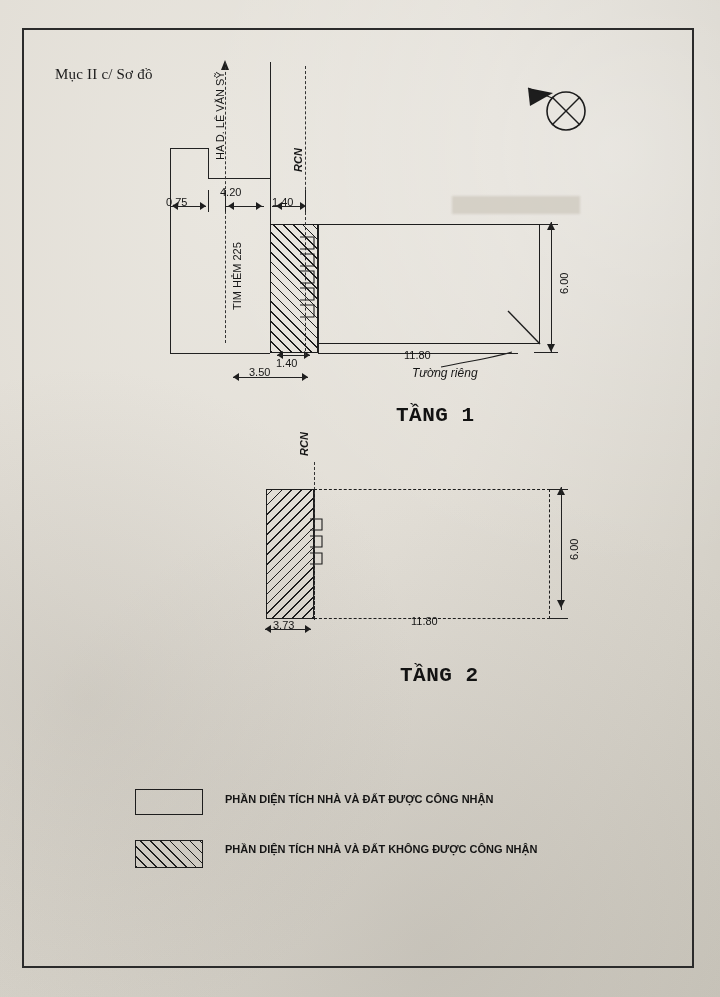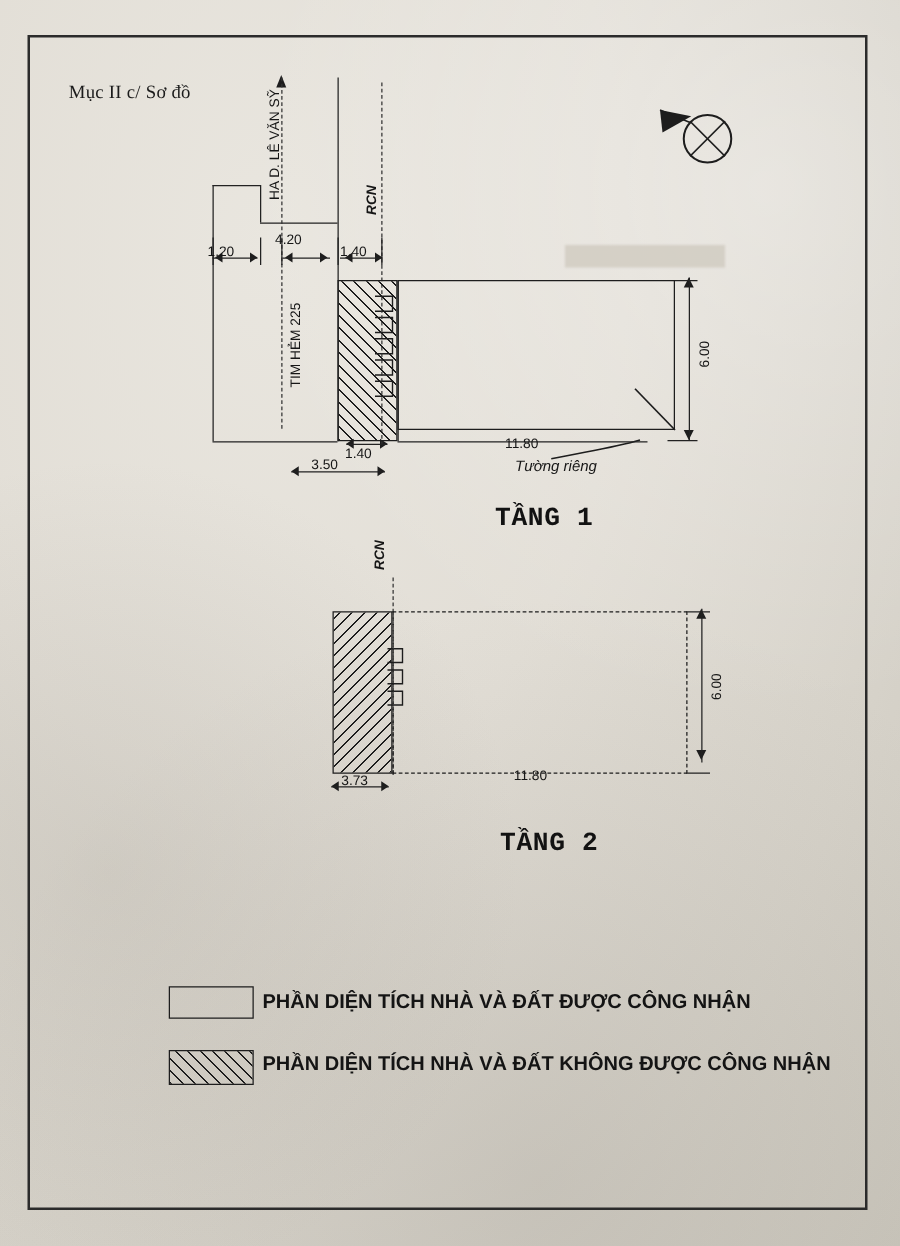--- a/index.html
+++ b/index.html
@@ -110,25 +110,26 @@
   .floor-title {
     position: absolute;
     font-size: 21px;
     font-weight: bold;
     color: #121212;
     font-family: Liberation Mono, monospace;
     letter-spacing: 0.5px;
   }
   .legend-text {
     position: absolute;
-    font-size: 16px;
+    font-size: 11px;
     font-weight: bold;
     color: #141414;
     font-family: "Liberation Sans", sans-serif;
     white-space: nowrap;
+    margin-left: 15px;
   }
   .smudge {
     position: absolute;
     background: rgba(205,200,190,0.75);
     filter: blur(1px);
   }
   svg.overlay {
     position: absolute;
     left: 0; top: 0;
     width: 720px; height: 997px;
@@ -207,21 +208,21 @@
     <div class="ln v" style="left:170px; top:190px; height:22px;"></div>
     <div class="ln v" style="left:208px; top:190px; height:22px;"></div>
     <div class="ln v" style="left:225px; top:190px; height:22px;"></div>
     <div class="ln v" style="left:270px; top:190px; height:22px;"></div>
     <div class="ln v" style="left:305px; top:190px; height:22px;"></div>
 
     <div class="ln h" style="left:170px; top:206px; width:36px;"></div>
     <div class="ln h" style="left:226px; top:206px; width:38px;"></div>
     <div class="ln h" style="left:272px; top:206px; width:34px;"></div>
 
-    <div class="dim" style="left:166px; top:196px;">1.20</div>
+    <div class="dim" style="left:166px; top:196px;">0.75</div>
     <div class="dim" style="left:220px; top:186px;">4.20</div>
     <div class="dim" style="left:272px; top:196px;">1.40</div>
 
     <div class="vlabel" style="left:214px; top:160px;">HA D. LÊ VĂN SỸ</div>
     <div class="vlabel" style="left:231px; top:310px;">TIM HẺM 225</div>
     <div class="vlabel" style="left:292px; top:172px; font-style:italic; font-weight:bold;">RCN</div>
 
     <div class="hatch" style="left:270px; top:224px; width:48px; height:129px;"></div>
 
     <div class="box-solid" style="left:318px; top:224px; width:222px; height:120px;"></div>

